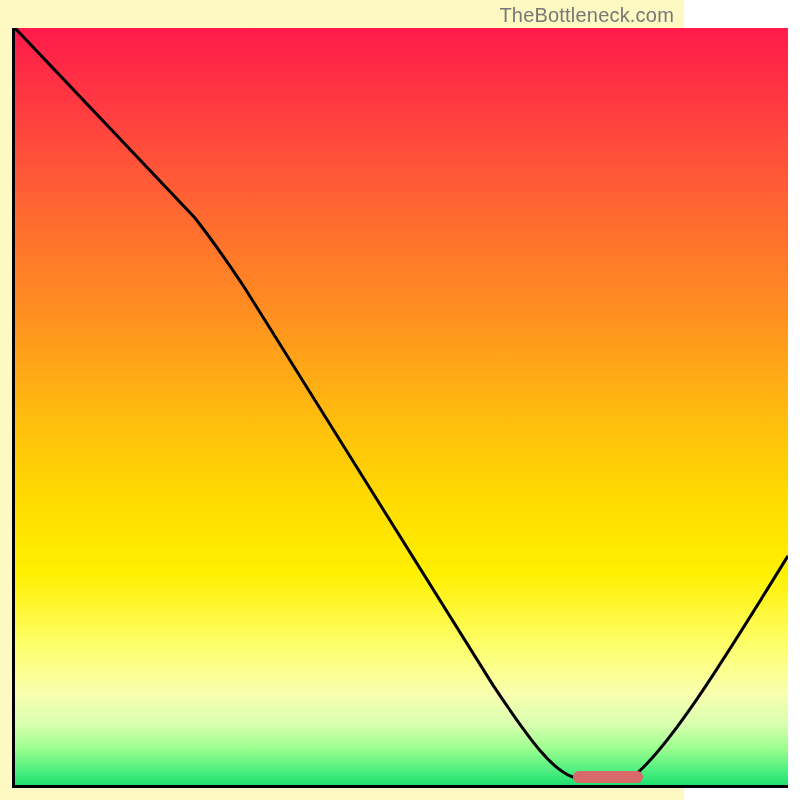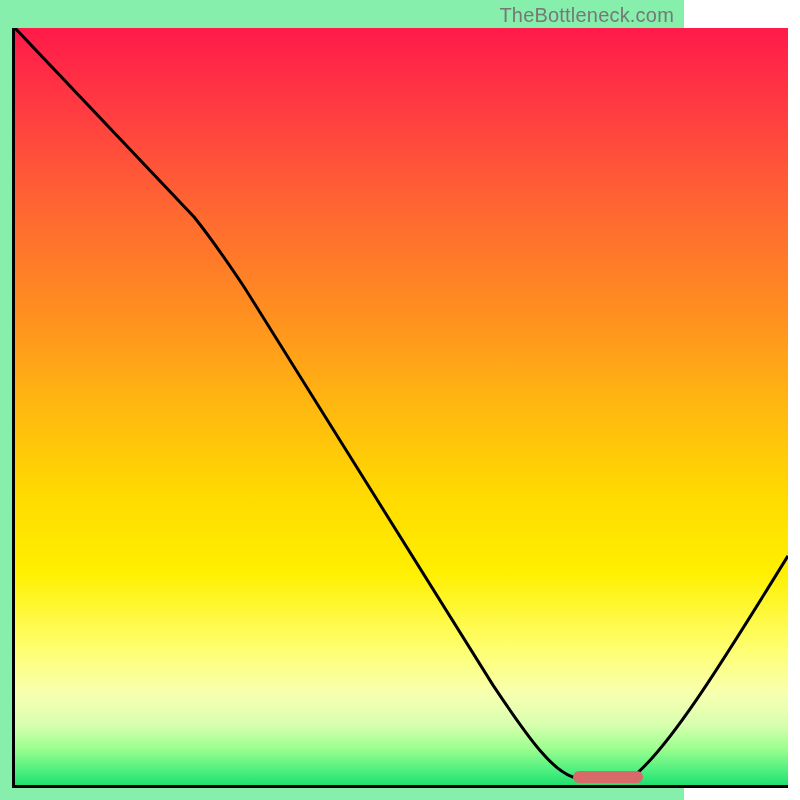--- a/index.html
+++ b/index.html
@@ -7,21 +7,21 @@
     padding: 0;
     width: 800px;
     height: 800px;
     overflow: hidden;
     font-family: Arial, Helvetica, sans-serif;
   }
   .chart-container {
     position: relative;
     width: 684px;
     height: 800px;
-    background: #86efac;
+    background: #fef9c3;
   }
   .watermark {
     position: absolute;
     top: 4px;
     right: 10px;
     font-size: 20px;
     color: #777;
     font-weight: 500;
     letter-spacing: 0.2px;
   }

